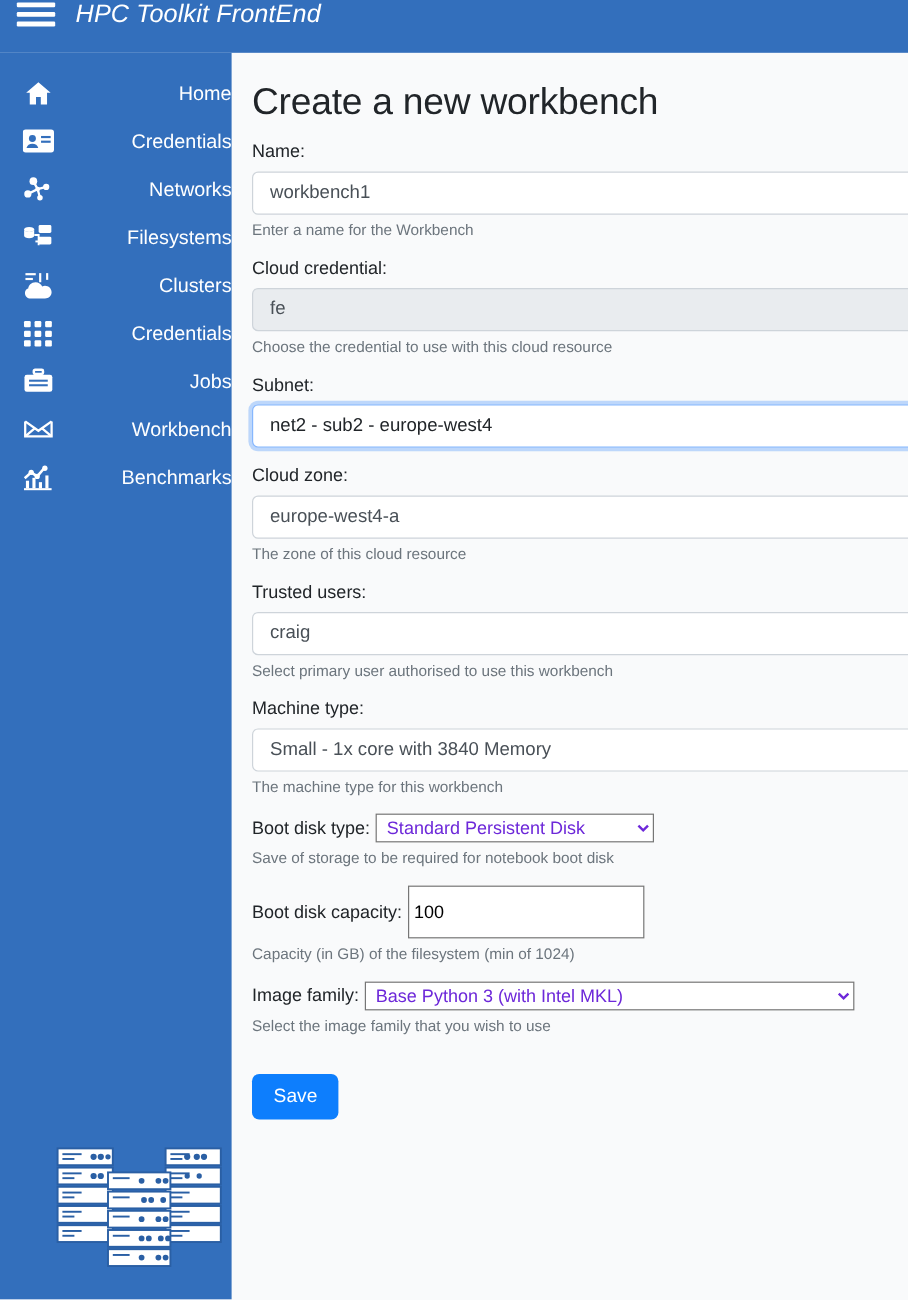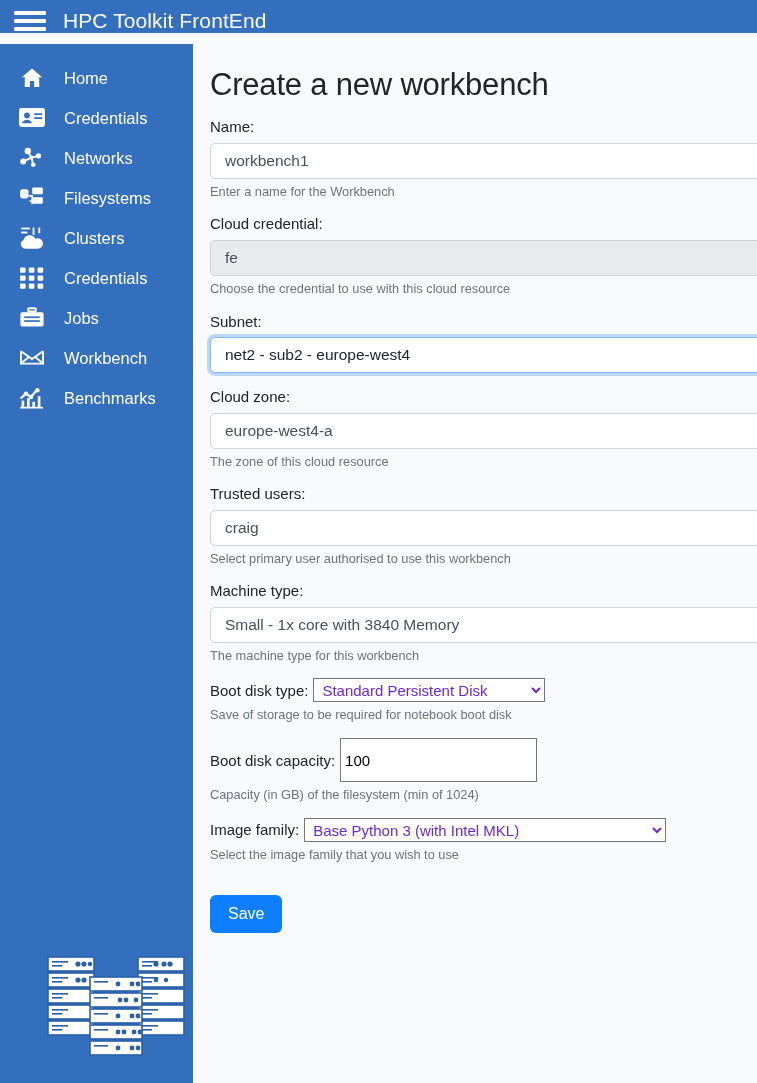--- a/index.html
+++ b/index.html
@@ -9,25 +9,26 @@
     overflow: hidden;
     background: #f8f9fa;
     font-family: "Liberation Sans", sans-serif;
   }
 
   #app { position: relative; width: 757px; height: 1083px; overflow: hidden; }
 
   
   .topbar {
     position: absolute; top: 0; left: 0;
-    width: 757px; height: 33px;
+    width: 757px; height: 44px;
     background: #336fbc;
-    display: flex; align-items: flex-end;
+    display: flex; align-items: flex-start;
     padding-left: 14px;
     z-index: 5;
+    font-style: italic;
   }
   .hamburger {
     width: 32px; height: 24px;
     display: flex; flex-direction: column; justify-content: center;
     gap: 4px; cursor: pointer; flex: 0 0 auto;
   }
   .hamburger span { display: block; height: 4px; width: 32px; background: #ffffff; border-radius: 1px; }
   .brand {
     color: #ffffff;
     font-size: 21px;
@@ -43,20 +44,21 @@
     background: #336fbc;
     z-index: 4;
   }
   .nav { padding-top: 14px; }
   .nav-item {
     display: flex; align-items: center;
     height: 40px;
     padding-left: 17px;
     cursor: pointer;
     color: #ffffff;
+    justify-content: space-between;
   }
   .nav-icon {
     width: 30px; height: 26px;
     display: flex; align-items: center; justify-content: center;
     flex: 0 0 30px;
   }
   .nav-icon svg { display: block; }
   .nav-label {
     margin-left: 17px;
     font-size: 16.5px;
@@ -143,21 +145,21 @@
     font-size: 15px;
     color: #6d28d9;
     background: #ffffff;
     border: 1px solid #767676;
     border-radius: 0;
     padding: 2px 4px;
     height: 24px;
     line-height: 1;
   }
   select.native.wide { width: 232px; }
-  select.native.widest { width: 362px; }
+  select.native.widest { width: 408px; }
 
   input.native {
     font-family: "Liberation Sans", sans-serif;
     font-size: 15px;
     color: #000000;
     background: #ffffff;
     border: 1px solid #767676;
     border-radius: 0;
     padding: 2px 4px;
     height: 44px;

